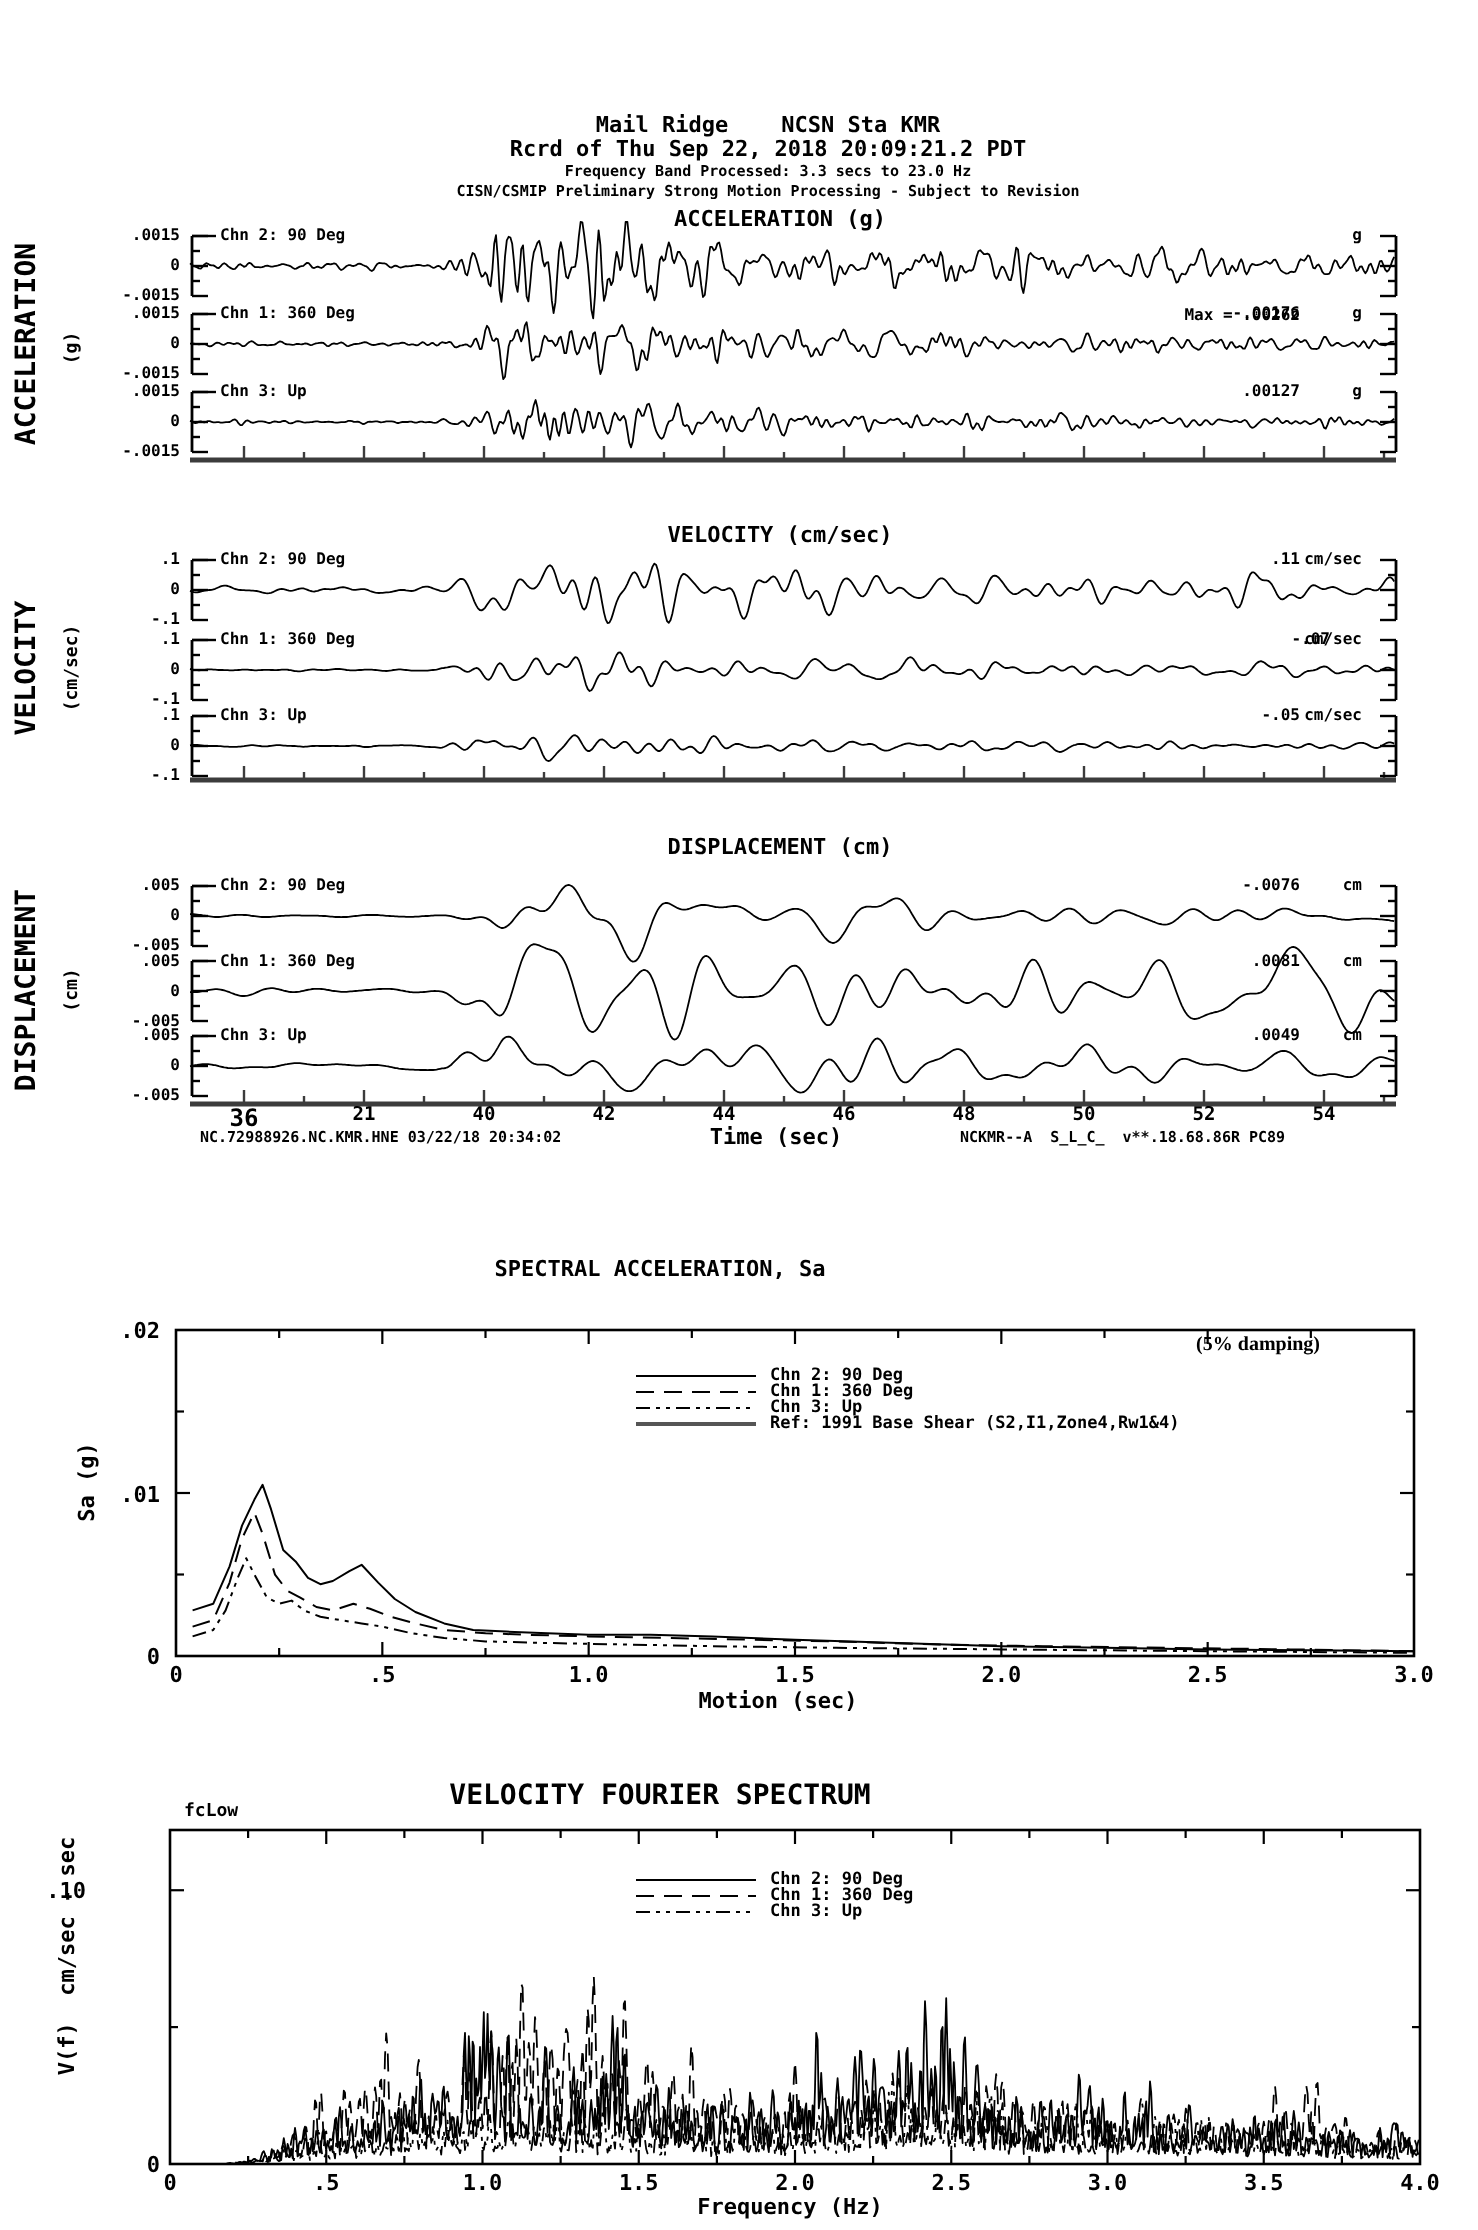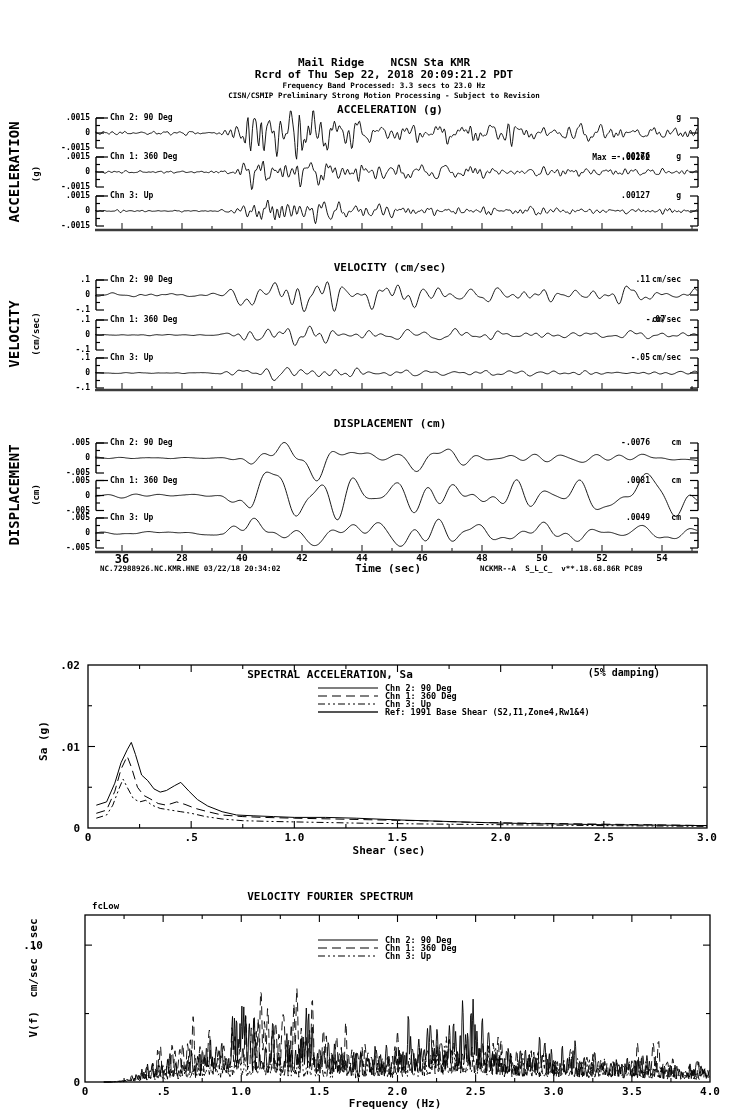--- a/index.html
+++ b/index.html
@@ -296,26 +296,26 @@
   <div class="abs rot" style="left:37px;top:174px;font-size:9px;">(g)</div>
   <div class="abs rot" style="left:14px;top:334px;font-size:14px;">VELOCITY</div>
   <div class="abs rot" style="left:37px;top:334px;font-size:9px;">(cm/sec)</div>
   <div class="abs rot" style="left:14px;top:495px;font-size:14px;">DISPLACEMENT</div>
   <div class="abs rot" style="left:37px;top:495px;font-size:9px;">(cm)</div>
 
   <div class="abs ctr" style="left:388px;top:563px;font-size:11px;">Time (sec)</div>
   <div class="abs" style="left:100px;top:565px;font-size:7.5px;">NC.72988926.NC.KMR.HNE 03/22/18 20:34:02</div>
   <div class="abs" style="left:480px;top:565px;font-size:7.5px;">NCKMR--A  S_L_C_  v**.18.68.86R PC89</div>
 
-  <div class="abs ctr" style="left:330px;top:669px;font-size:11px;">SPECTRAL ACCELERATION, Sa</div>
-  <div class="abs" style="right:79px;top:668px;font-size:10px;">(5% damping)</div>
+  <div class="abs ctr" style="left:330px;top:629px;font-size:11px;">SPECTRAL ACCELERATION, Sa</div>
+  <div class="abs" style="right:79px;top:668px;font-size:10px;font-family:Liberation Serif, serif;">(5% damping)</div>
   <div class="abs rot" style="left:44px;top:741px;font-size:11px;">Sa (g)</div>
-  <div class="abs ctr" style="left:389px;top:845px;font-size:11px;">Shear (sec)</div>
-
-  <div class="abs ctr" style="left:330px;top:891px;font-size:11px;">VELOCITY FOURIER SPECTRUM</div>
+  <div class="abs ctr" style="left:389px;top:845px;font-size:11px;">Motion (sec)</div>
+
+  <div class="abs ctr" style="left:330px;top:891px;font-size:14px;">VELOCITY FOURIER SPECTRUM</div>
   <div class="abs" style="left:92px;top:902px;font-size:9px;">fcLow</div>
   <div class="abs rot" style="left:34px;top:978px;font-size:11px;">V(f)  cm/sec - sec</div>
   <div class="abs ctr" style="left:385px;top:1098px;font-size:11px;padding-left:20px;">Frequency (Hz)</div>
 
   <div id="labels">
       <div class="abs" style="right: 649px; top: 114px; font-size: 8px;">.0015</div>
       <div class="abs" style="right: 649px; top: 129px; font-size: 8px;">0</div>
       <div class="abs" style="right: 649px; top: 144px; font-size: 8px;">-.0015</div>
       <div class="abs" style="left: 110px; top: 114px; font-size: 8px;">Chn 2: 90 Deg</div>
       <div class="abs" style="right: 89px; top: 114px; font-size: 8px; margin-top: 40px;">Max = .00262</div>
@@ -344,21 +344,21 @@
       <div class="abs" style="left: 110px; top: 316px; font-size: 8px;">Chn 1: 360 Deg</div>
       <div class="abs" style="right: 74px; top: 316px; font-size: 8px;">-.07</div>
       <div class="abs" style="right: 58px; top: 316px; font-size: 8px;">cm/sec</div>
       <div class="abs" style="right: 649px; top: 354px; font-size: 8px;">.1</div>
       <div class="abs" style="right: 649px; top: 369px; font-size: 8px;">0</div>
       <div class="abs" style="right: 649px; top: 384px; font-size: 8px;">-.1</div>
       <div class="abs" style="left: 110px; top: 354px; font-size: 8px;">Chn 3: Up</div>
       <div class="abs" style="right: 89px; top: 354px; font-size: 8px;">-.05</div>
       <div class="abs" style="right: 58px; top: 354px; font-size: 8px;">cm/sec</div>
       <div class="abs ctr" style="left: 122px; top: 553px; font-size: 12px;">36</div>
-      <div class="abs ctr" style="left: 182px; top: 553px; font-size: 9.5px;">28</div>
+      <div class="abs ctr" style="left: 182px; top: 553px; font-size: 9.5px;">21</div>
       <div class="abs ctr" style="left: 242px; top: 553px; font-size: 9.5px;">40</div>
       <div class="abs ctr" style="left: 302px; top: 553px; font-size: 9.5px;">42</div>
       <div class="abs ctr" style="left: 362px; top: 553px; font-size: 9.5px;">44</div>
       <div class="abs ctr" style="left: 422px; top: 553px; font-size: 9.5px;">46</div>
       <div class="abs ctr" style="left: 482px; top: 553px; font-size: 9.5px;">48</div>
       <div class="abs ctr" style="left: 542px; top: 553px; font-size: 9.5px;">50</div>
       <div class="abs ctr" style="left: 602px; top: 553px; font-size: 9.5px;">52</div>
       <div class="abs ctr" style="left: 662px; top: 553px; font-size: 9.5px;">54</div>
       <div class="abs" style="right: 649px; top: 439px; font-size: 8px;">.005</div>
       <div class="abs" style="right: 649px; top: 454px; font-size: 8px;">0</div>

